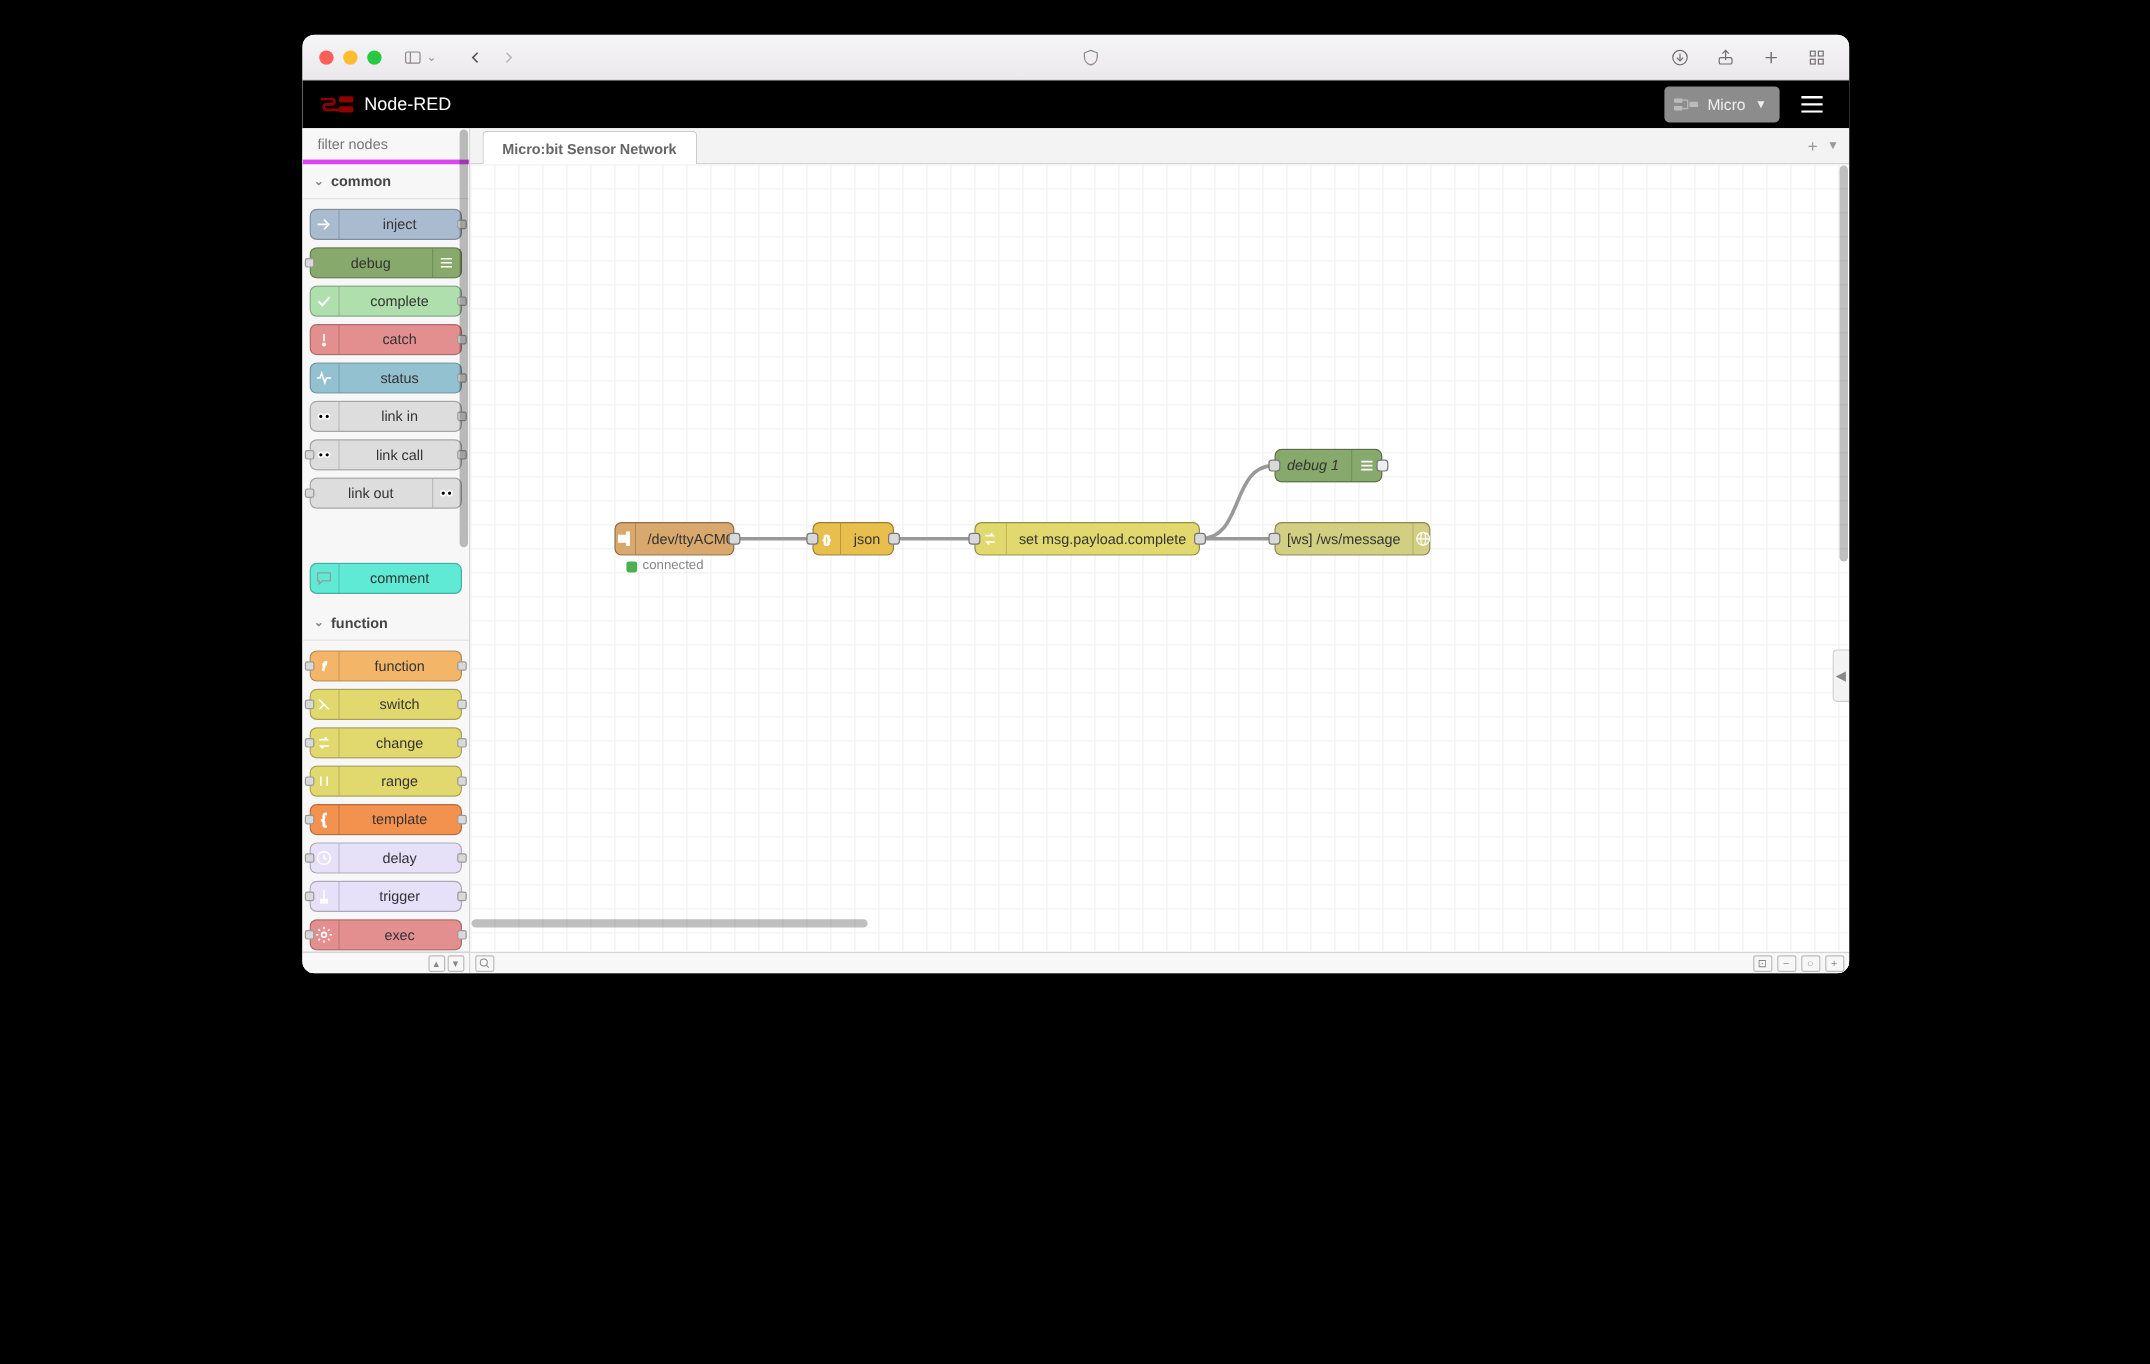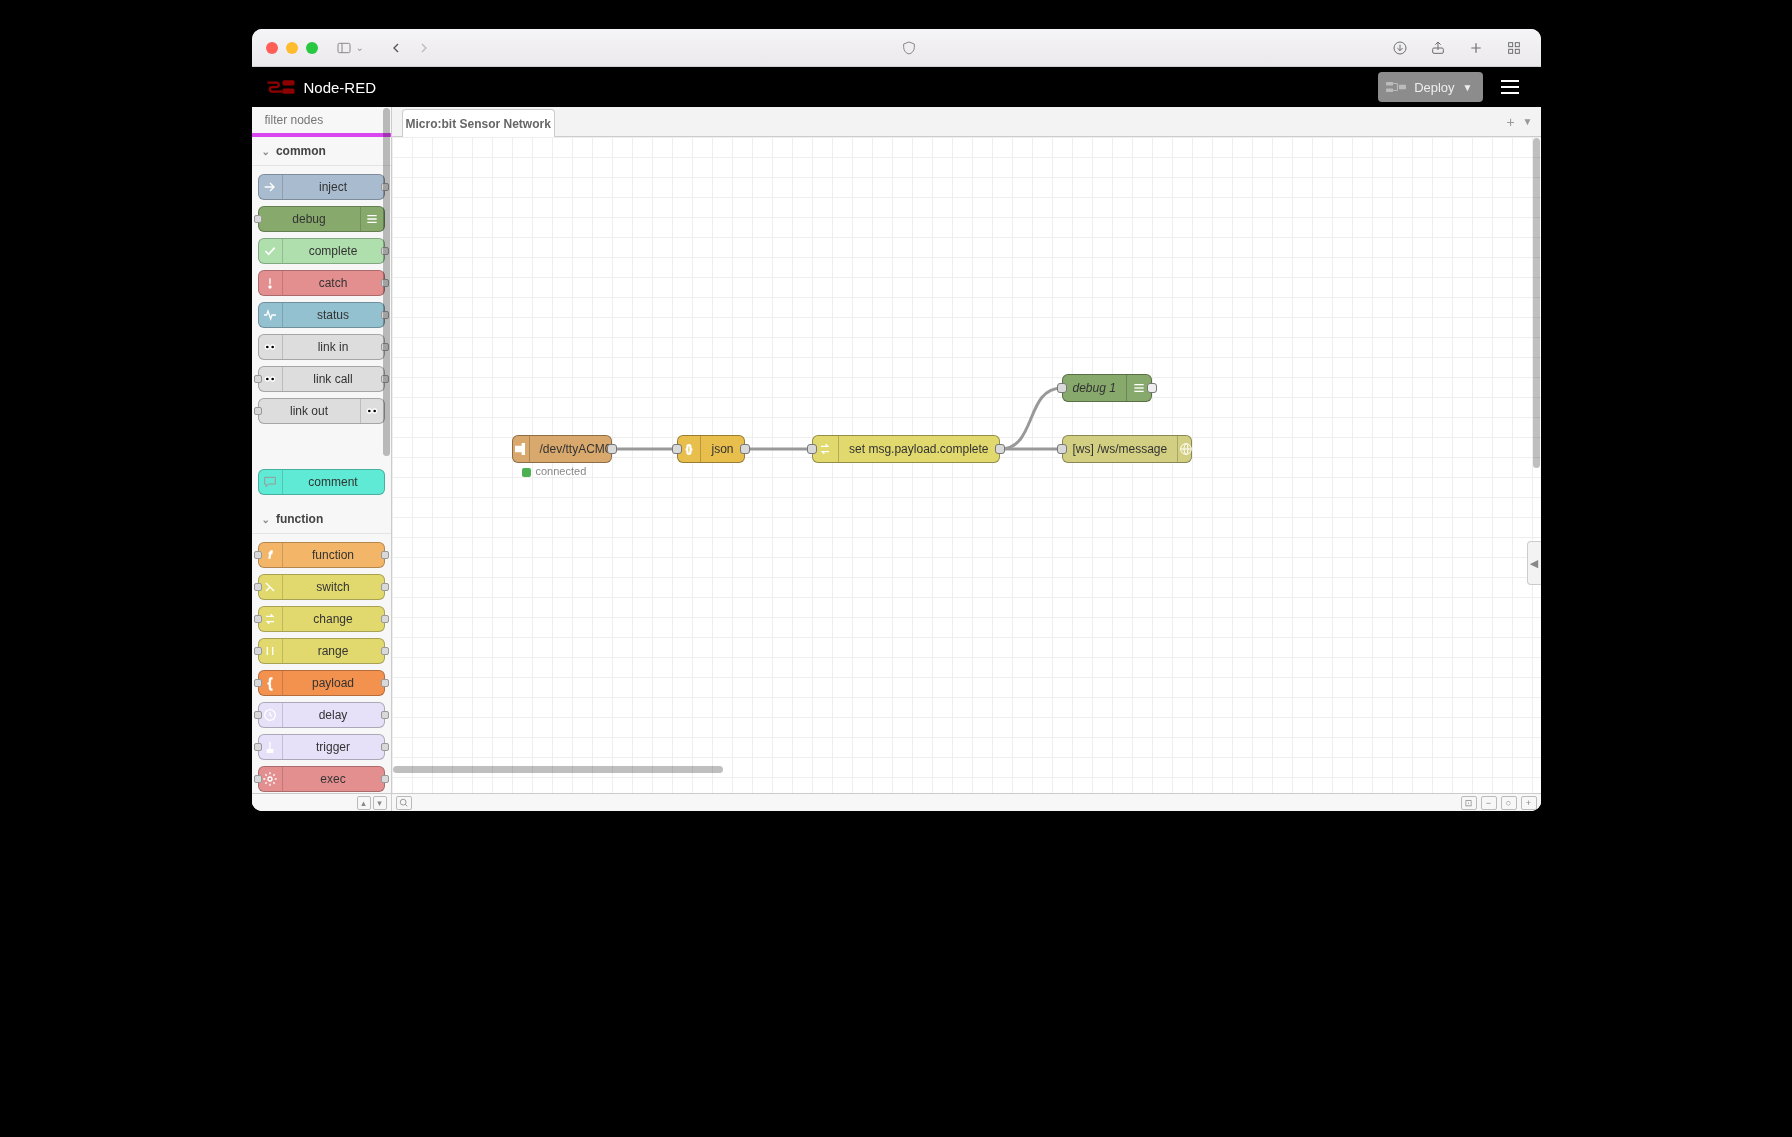--- a/index.html
+++ b/index.html
@@ -47,21 +47,21 @@
 .pal-node .label { flex:1; text-align:center; }
 .pal-node .port { width:8px; height:8px; background:#d9d9d9; border:1px solid #999; border-radius:2px; position:absolute; top:50%; transform:translateY(-50%); }
 .pal-node .port-out { right:-5px; }
 .pal-node .port-in { left:-5px; }
 .palette-footer { height:18px; border-top:1px solid #ccc; display:flex; justify-content:flex-end; align-items:center; gap:2px; padding-right:4px; }
 .palette-footer .pf-btn { width:14px; height:14px; border:1px solid #bbb; border-radius:2px; font-size:9px; display:flex; align-items:center; justify-content:center; color:#888; }
 
 
 .workspace { flex:1; display:flex; flex-direction:column; position:relative; }
 .tab-bar { height:30px; border-bottom:1px solid #ccc; display:flex; align-items:flex-end; background:#f3f3f3; padding-left:10px; position:relative; }
-.tab { height:28px; background:#fff; border:1px solid #ccc; border-bottom:none; border-radius:4px 4px 0 0; padding:0 3px; display:flex; align-items:center; font-size:12px; font-weight:bold; color:#666; margin-bottom:-1px; }
+.tab { height:28px; background:#fff; border:1px solid #ccc; border-bottom:none; border-radius:4px 4px 0 0; padding:0 16px; display:flex; align-items:center; font-size:12px; font-weight:bold; color:#666; margin-bottom:-1px; }
 .tab-actions { margin-left:auto; display:flex; gap:8px; padding-right:8px; color:#999; font-size:14px; align-items:center; height:100%; }
 
 
 .canvas-wrap { flex:1; overflow:hidden; position:relative; background:#fff;
   background-image: linear-gradient(#eee 1px, transparent 1px), linear-gradient(90deg, #eee 1px, transparent 1px);
   background-size: 20px 20px; }
 .canvas-scroll-v { position:absolute; right:1px; top:1px; width:7px; height:330px; background:rgba(0,0,0,0.25); border-radius:4px; }
 .canvas-scroll-h { position:absolute; bottom:20px; left:1px; height:7px; width:330px; background:rgba(0,0,0,0.25); border-radius:4px; }
 
 
@@ -169,21 +169,21 @@
       </svg>
       <span>Node-RED</span>
     </div>
     <button class="deploy-btn">
       <svg class="deploy-icon" viewBox="0 0 28 18">
         <rect x="0" y="2" width="10" height="5" rx="1" fill="#bbb"></rect>
         <rect x="0" y="11" width="10" height="5" rx="1" fill="#bbb"></rect>
         <path d="M10 4 h6 M10 14 h6 M16 4 v10" stroke="#bbb" stroke-width="1.5" fill="none"></path>
         <rect x="18" y="6" width="10" height="6" rx="1" fill="#bbb"></rect>
       </svg>
-      <span>Deploy</span>
+      <span>Micro</span>
       <span class="caret">▼</span>
     </button>
     <div class="menu-btn">
       <svg width="18" height="14" viewBox="0 0 18 14">
           <line x1="0" y1="1" x2="18" y2="1" stroke="#fff" stroke-width="2"></line>
           <line x1="0" y1="7" x2="18" y2="7" stroke="#fff" stroke-width="2"></line>
           <line x1="0" y1="13" x2="18" y2="13" stroke="#fff" stroke-width="2"></line>
         </svg>
     </div>
   </div>
@@ -336,21 +336,21 @@
               <span class="label">range</span>
               <span class="port port-in"></span>
               <span class="port port-out"></span>
             </div>
             <div class="pal-node col-template">
               <span class="icon-box">
                 <svg width="16" height="16" viewBox="0 0 24 24" stroke="#fff" stroke-width="2">
                   <text x="12" y="18" font-size="18" text-anchor="middle" fill="#fff">{</text>
                 </svg>
               </span>
-              <span class="label">payload</span>
+              <span class="label">template</span>
               <span class="port port-in"></span>
               <span class="port port-out"></span>
             </div>
             <div class="pal-node col-delay">
               <span class="icon-box">
                 <svg width="16" height="16" viewBox="0 0 24 24" stroke="#fff" stroke-width="2">
                   <circle cx="12" cy="12" r="8" fill="none" stroke="#fff" stroke-width="2"></circle>
                   <polyline points="12 8 12 12 15 14" stroke="#fff" stroke-width="2" fill="none"></polyline>
                 </svg>
               </span>

